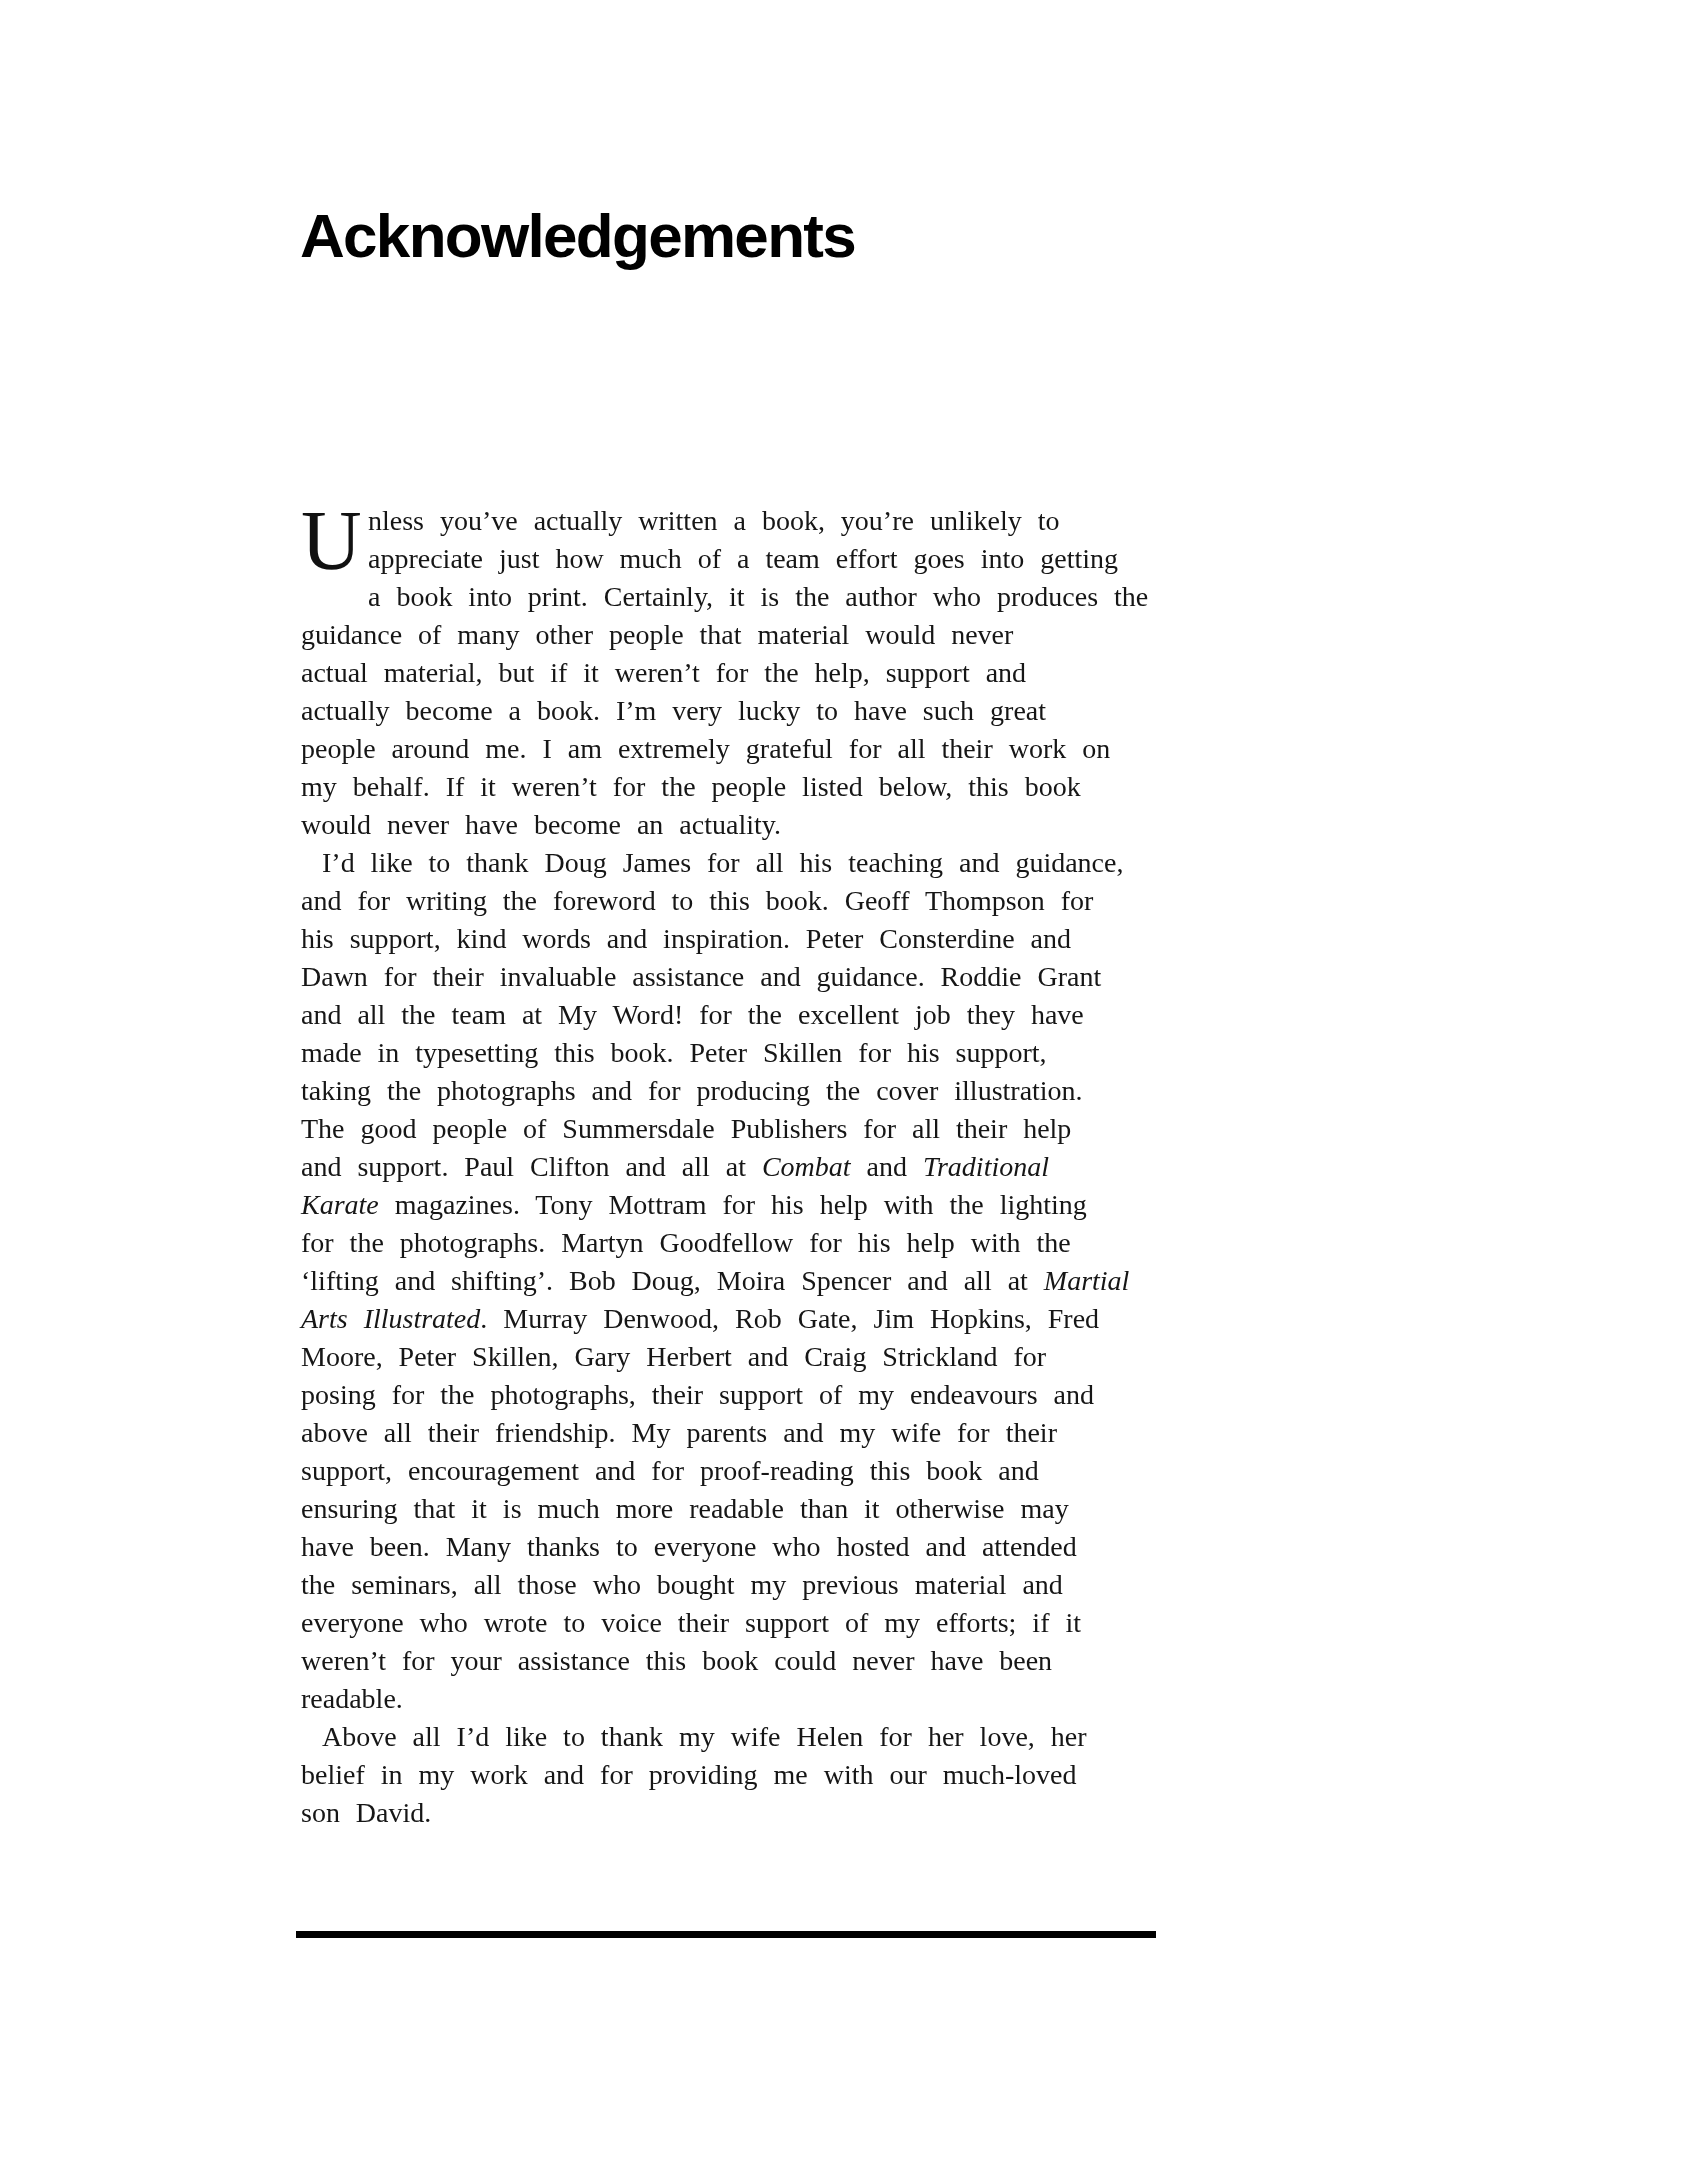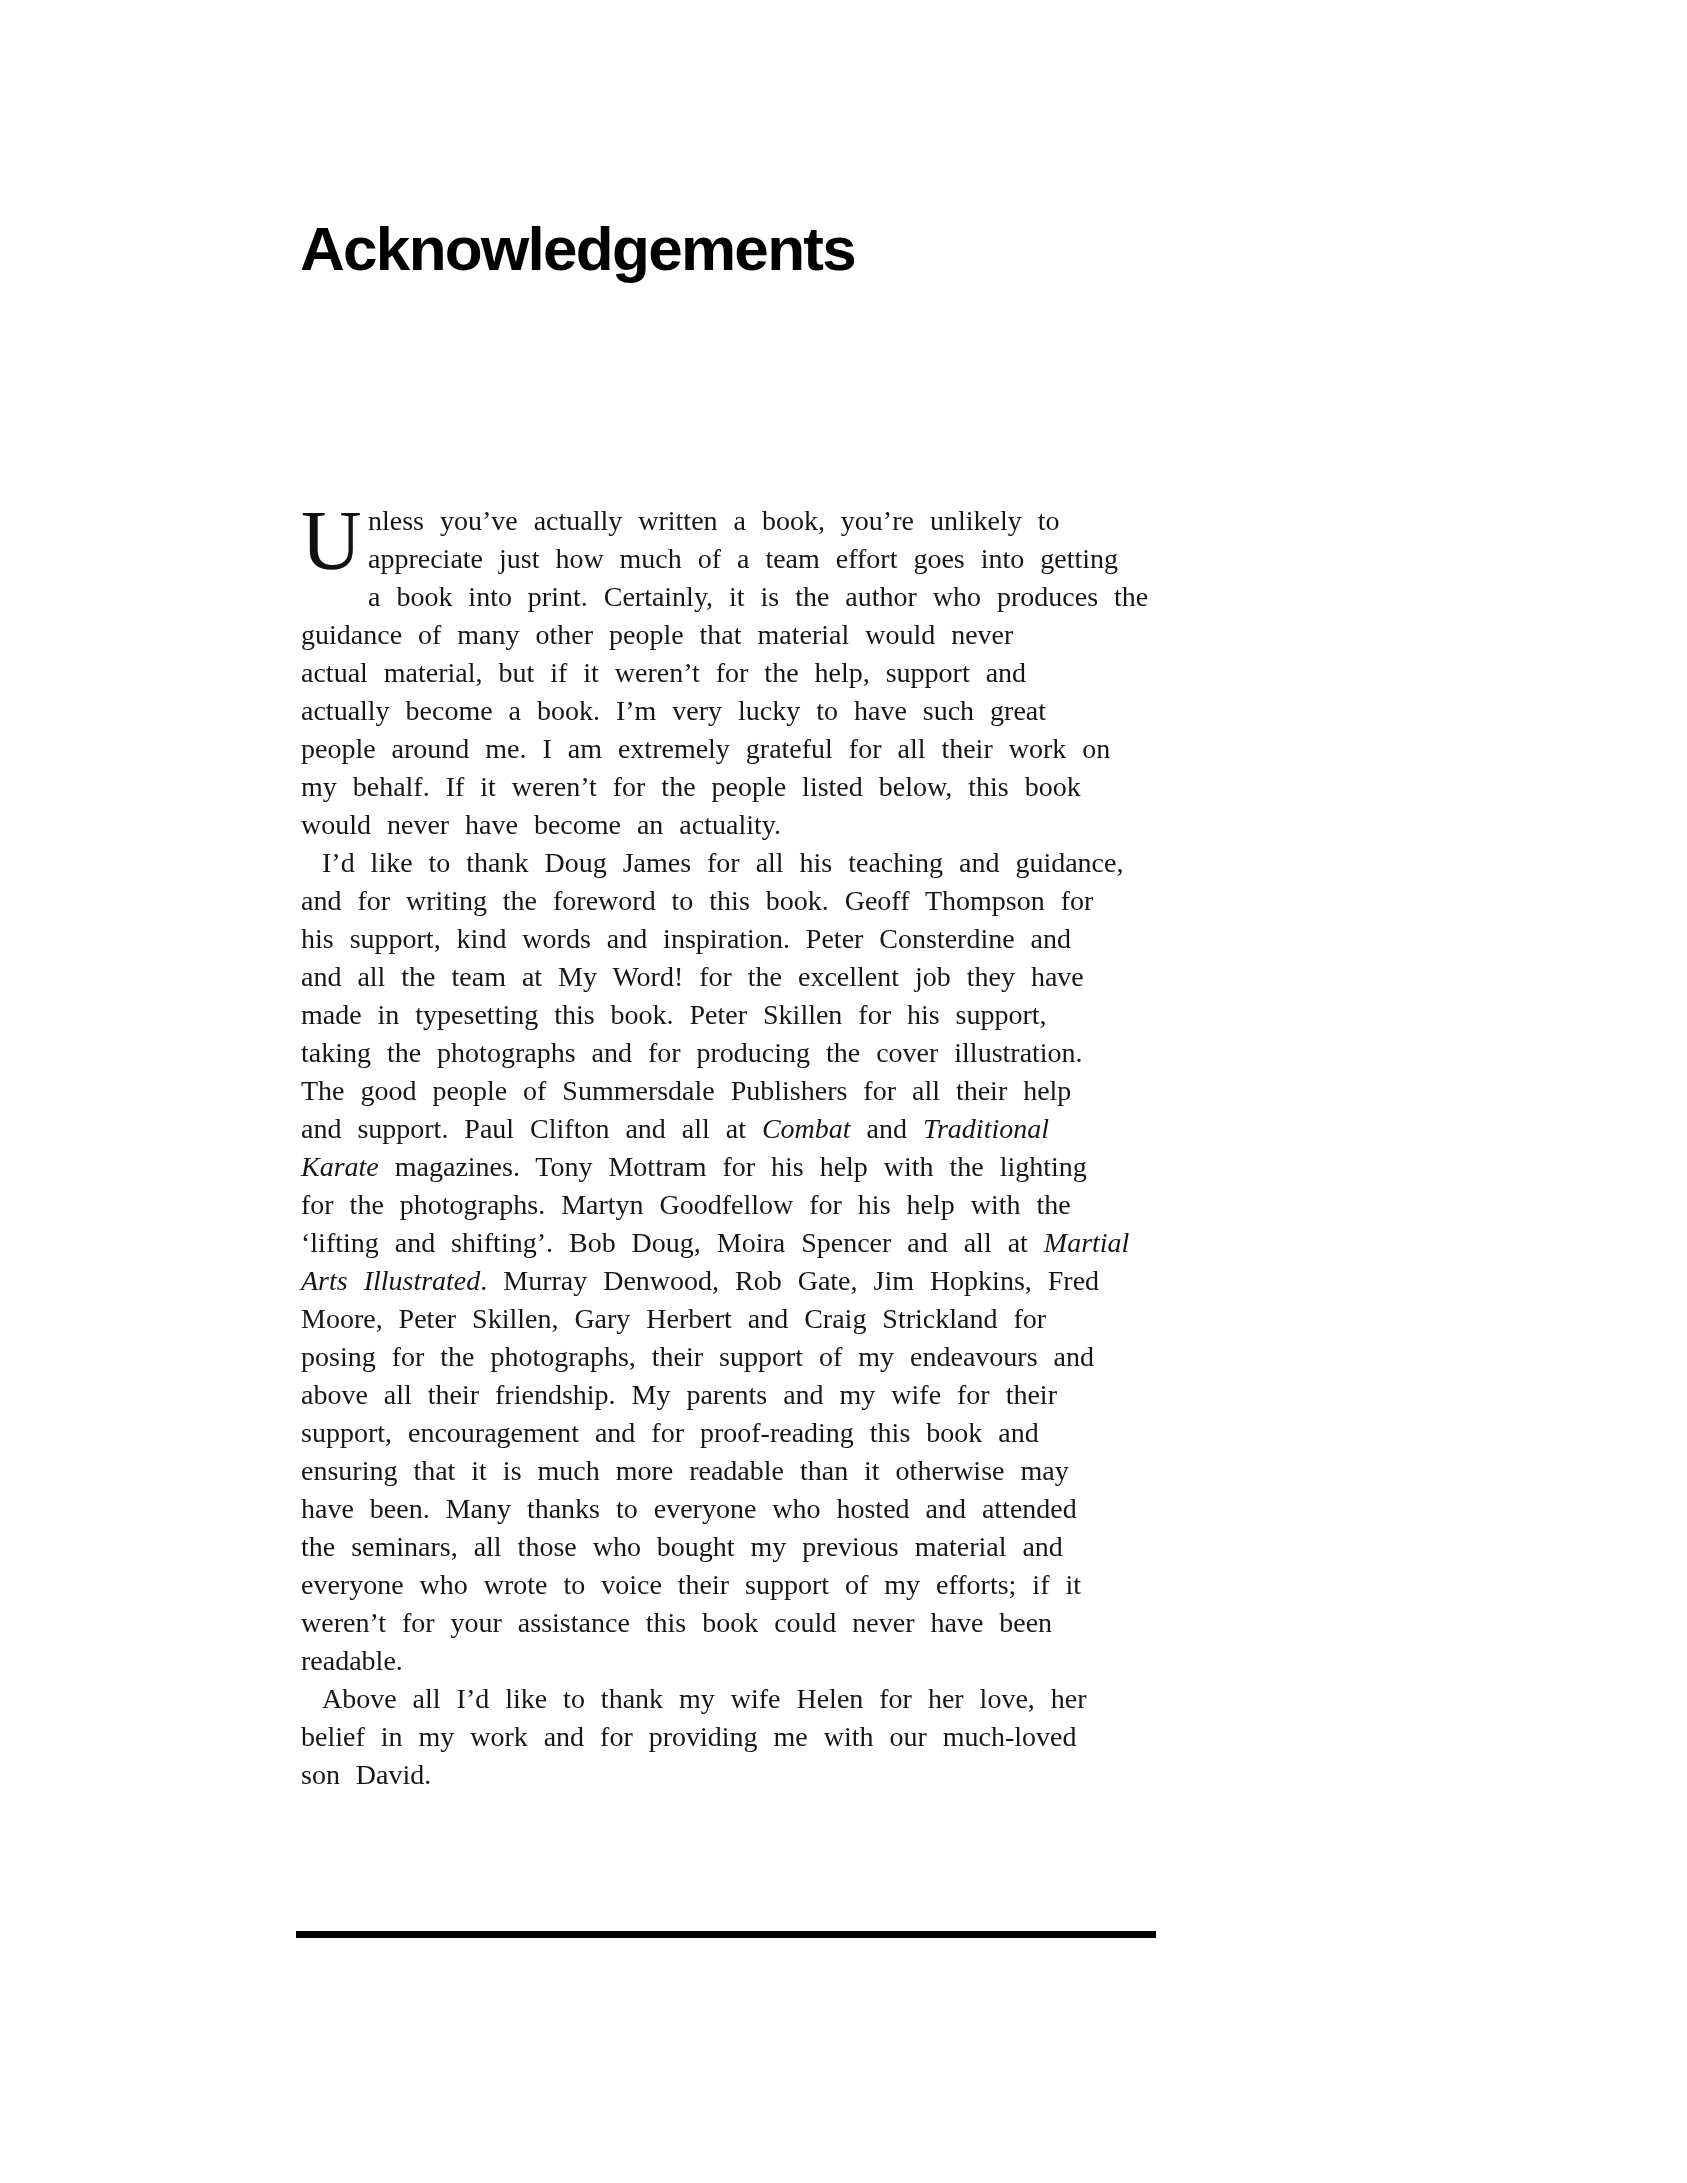--- a/index.html
+++ b/index.html
@@ -11,21 +11,21 @@
     position: relative;
     width: 1687px;
     height: 2183px;
     background: #ffffff;
     overflow: hidden;
     font-family: "Liberation Serif", serif;
   }
   .page-title {
     position: absolute;
     left: 300px;
-    top: 218px;
+    top: 205px;
     margin: 0;
     font-family: "Liberation Sans", sans-serif;
     font-weight: bold;
     font-size: 62px;
     line-height: 1;
     letter-spacing: -1.7px;
     color: #000000;
     white-space: nowrap;
   }
   .body-text {
@@ -84,20 +84,21 @@
         <div class="line"><span>actual material, but if it weren’t for the help, support and</span></div>
         <div class="line"><span>actually become a book. I’m very lucky to have such great</span></div>
         <div class="line"><span>people around me. I am extremely grateful for all their work on</span></div>
         <div class="line"><span>my behalf. If it weren’t for the people listed below, this book</span></div>
         <div class="line"><span>would never have become an actuality.</span></div>
       </div>
       <div class="para">
         <div class="line indent"><span>I’d like to thank Doug James for all his teaching and guidance,</span></div>
         <div class="line"><span>and for writing the foreword to this book. Geoff Thompson for</span></div>
         <div class="line"><span>his support, kind words and inspiration. Peter Consterdine and</span></div>
+        <div class="line"><span>Dawn for their invaluable assistance and guidance. Roddie Grant</span></div>
         <div class="line"><span>and all the team at My Word! for the excellent job they have</span></div>
         <div class="line"><span>made in typesetting this book. Peter Skillen for his support,</span></div>
         <div class="line"><span>taking the photographs and for producing the cover illustration.</span></div>
         <div class="line"><span>The good people of Summersdale Publishers for all their help</span></div>
         <div class="line"><span>and support. Paul Clifton and all at </span><span class="it">Combat</span><span> and </span><span class="it">Traditional</span></div>
         <div class="line"><span class="it">Karate</span><span> magazines. Tony Mottram for his help with the lighting</span></div>
         <div class="line"><span>for the photographs. Martyn Goodfellow for his help with the</span></div>
         <div class="line"><span>‘lifting and shifting’. Bob Doug, Moira Spencer and all at </span><span class="it">Martial</span></div>
         <div class="line"><span class="it">Arts Illustrated</span><span>. Murray Denwood, Rob Gate, Jim Hopkins, Fred</span></div>
         <div class="line"><span>Moore, Peter Skillen, Gary Herbert and Craig Strickland for</span></div>

